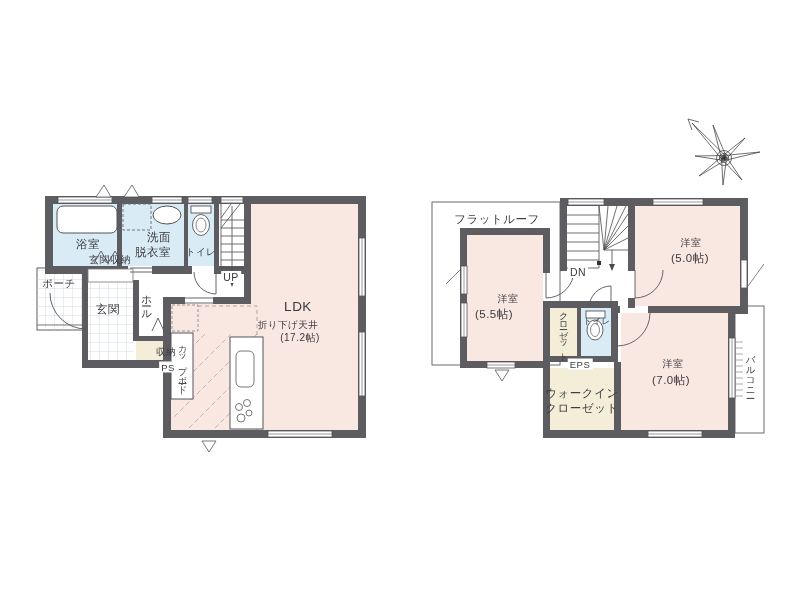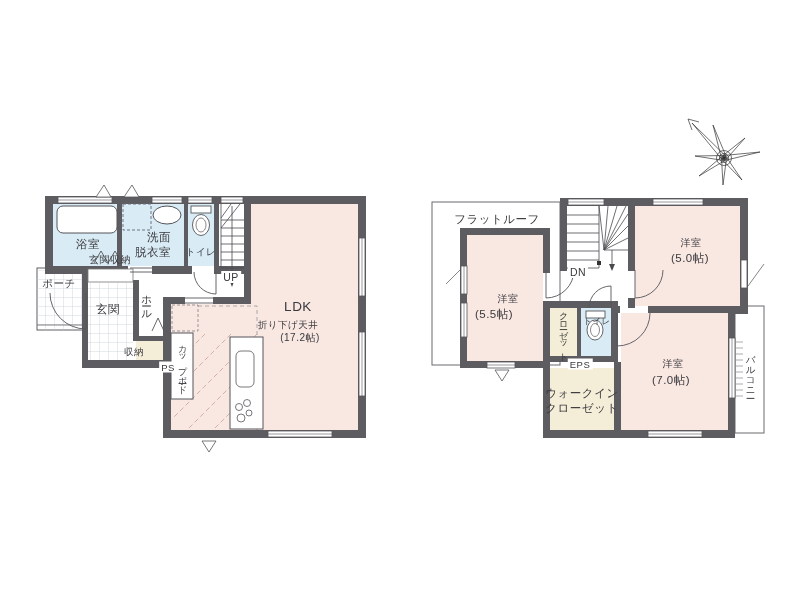--- a/index.html
+++ b/index.html
@@ -282,21 +282,21 @@
 </svg>
 
 <div class="lbl f11" style="left:88px;top:244px;">浴室</div>
 <div class="lbl f11 c2" style="left:153px;top:245px;"><span>洗面</span><br><span>脱衣室</span></div>
 <div class="lbl f9" style="left:201px;top:252px;">トイレ</div>
 <div class="lbl f10 patch" style="left:231px;top:277px;text-align:right;">UP</div>
 <div class="lbl" style="left:110px;top:260px;font-size:10px;">玄関収納</div>
 <div class="lbl f10" style="left:59px;top:284px;">ポーチ</div>
 <div class="lbl f11" style="left:108px;top:309px;">玄関</div>
 <div class="lbl f10 v" style="left:147px;top:301px;">ホール</div>
-<div class="lbl f9" style="left:134px;top:352px;">収納</div>
+<div class="lbl f9" style="left:166px;top:352px;">収納</div>
 <div class="lbl v" style="left:182px;top:364px;font-size:9px;letter-spacing:0;">カップボード</div>
 <div class="lbl f9 patch" style="left:168px;top:367px;">PS</div>
 <div class="lbl f9" style="left:240px;top:325px;margin-left:48px;">折り下げ天井</div>
 <div class="lbl f13" style="left:298px;top:306px;">LDK</div>
 <div class="lbl f12" style="left:300px;top:338px;">(17.2帖)</div>
 
 <div class="lbl f11" style="left:497px;top:219px;">フラットルーフ</div>
 <div class="lbl f10 patch" style="left:578px;top:272px;">DN</div>
 <div class="lbl f12" style="left:508px;top:299px;">洋室</div>
 <div class="lbl f11" style="left:494px;top:314px;">(5.5帖)</div>

